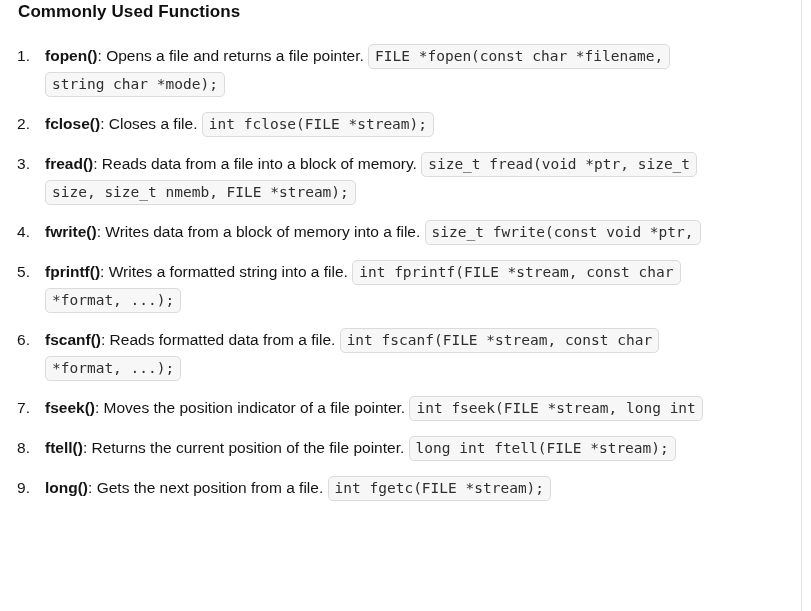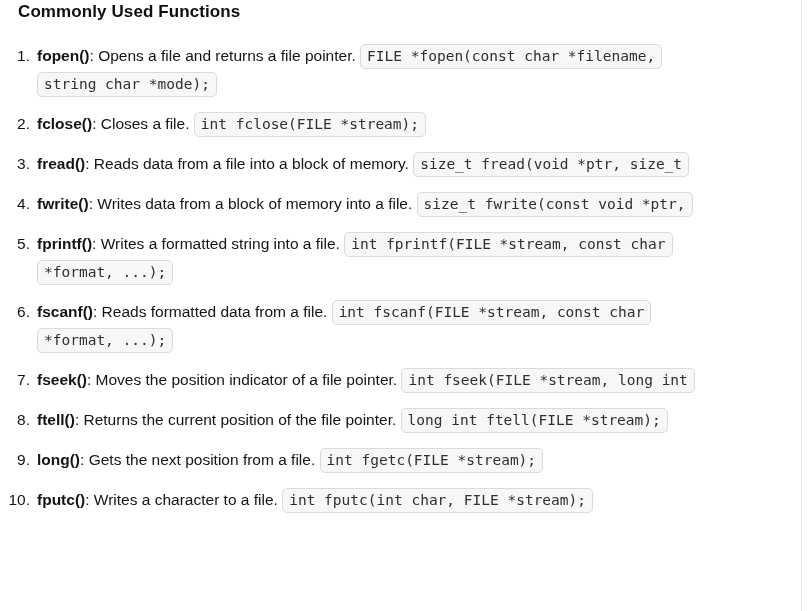--- a/index.html
+++ b/index.html
@@ -43,21 +43,21 @@
     margin-bottom: 12px;
     font-size: 15.5px;
     line-height: 28px;
   }
   .num {
     flex: 0 0 30px;
     text-align: right;
     margin-right: 7px;
     white-space: nowrap;
   }
-  .body { flex: 1 1 auto; min-width: 0; }
+  .body { flex: 1 1 auto; min-width: 0; margin-left: 8px; }
   .fn-name { font-weight: 700; }
   .code {
     display: inline-block;
     font-family: "DejaVu Sans Mono", "Liberation Mono", monospace;
     font-size: 14.5px;
     line-height: 19px;
     color: var(--code-text);
     background: var(--code-bg);
     border: 1px solid var(--code-border);
     border-radius: 5px;
@@ -85,21 +85,21 @@
     <span class="body"><b class="fn-name">fopen()</b><span class="desc">: Opens a file and returns a file pointer.</span> <code class="code">FILE *fopen(const char *filename,</code><br><code class="code">string char *mode);</code></span>
   </li>
 
   <li class="item">
     <span class="num">2.</span>
     <span class="body"><b class="fn-name">fclose()</b><span class="desc">: Closes a file.</span> <code class="code">int fclose(FILE *stream);</code></span>
   </li>
 
   <li class="item">
     <span class="num">3.</span>
-    <span class="body"><b class="fn-name">fread()</b><span class="desc">: Reads data from a file into a block of memory.</span> <code class="code">size_t fread(void *ptr, size_t</code><br></span>
+    <span class="body"><b class="fn-name">fread()</b><span class="desc">: Reads data from a file into a block of memory.</span> <code class="code">size_t fread(void *ptr, size_t</code><br><code class="code">size, size_t nmemb, FILE *stream);</code></span>
   </li>
 
   <li class="item">
     <span class="num">4.</span>
     <span class="body"><b class="fn-name">fwrite()</b><span class="desc">: Writes data from a block of memory into a file.</span> <code class="code">size_t fwrite(const void *ptr,</code><br></span>
   </li>
 
   <li class="item">
     <span class="num">5.</span>
     <span class="body"><b class="fn-name">fprintf()</b><span class="desc">: Writes a formatted string into a file.</span> <code class="code">int fprintf(FILE *stream, const char</code><br><code class="code">*format, ...);</code></span>
@@ -118,19 +118,15 @@
   <li class="item">
     <span class="num">8.</span>
     <span class="body"><b class="fn-name">ftell()</b><span class="desc">: Returns the current position of the file pointer.</span> <code class="code">long int ftell(FILE *stream);</code></span>
   </li>
 
   <li class="item">
     <span class="num">9.</span>
     <span class="body"><b class="fn-name">long()</b><span class="desc">: Gets the next position from a file.</span> <code class="code">int fgetc(FILE *stream);</code></span>
   </li>
 
-  <li class="item">
-    <span class="num">10.</span>
-    <span class="body"><b class="fn-name">fputc()</b><span class="desc">: Writes a character to a file.</span> <code class="code">int fputc(int char, FILE *stream);</code></span>
-  </li>
 </ol>
   <div class="right-rule"></div>
 </div>
 
 </body></html>

